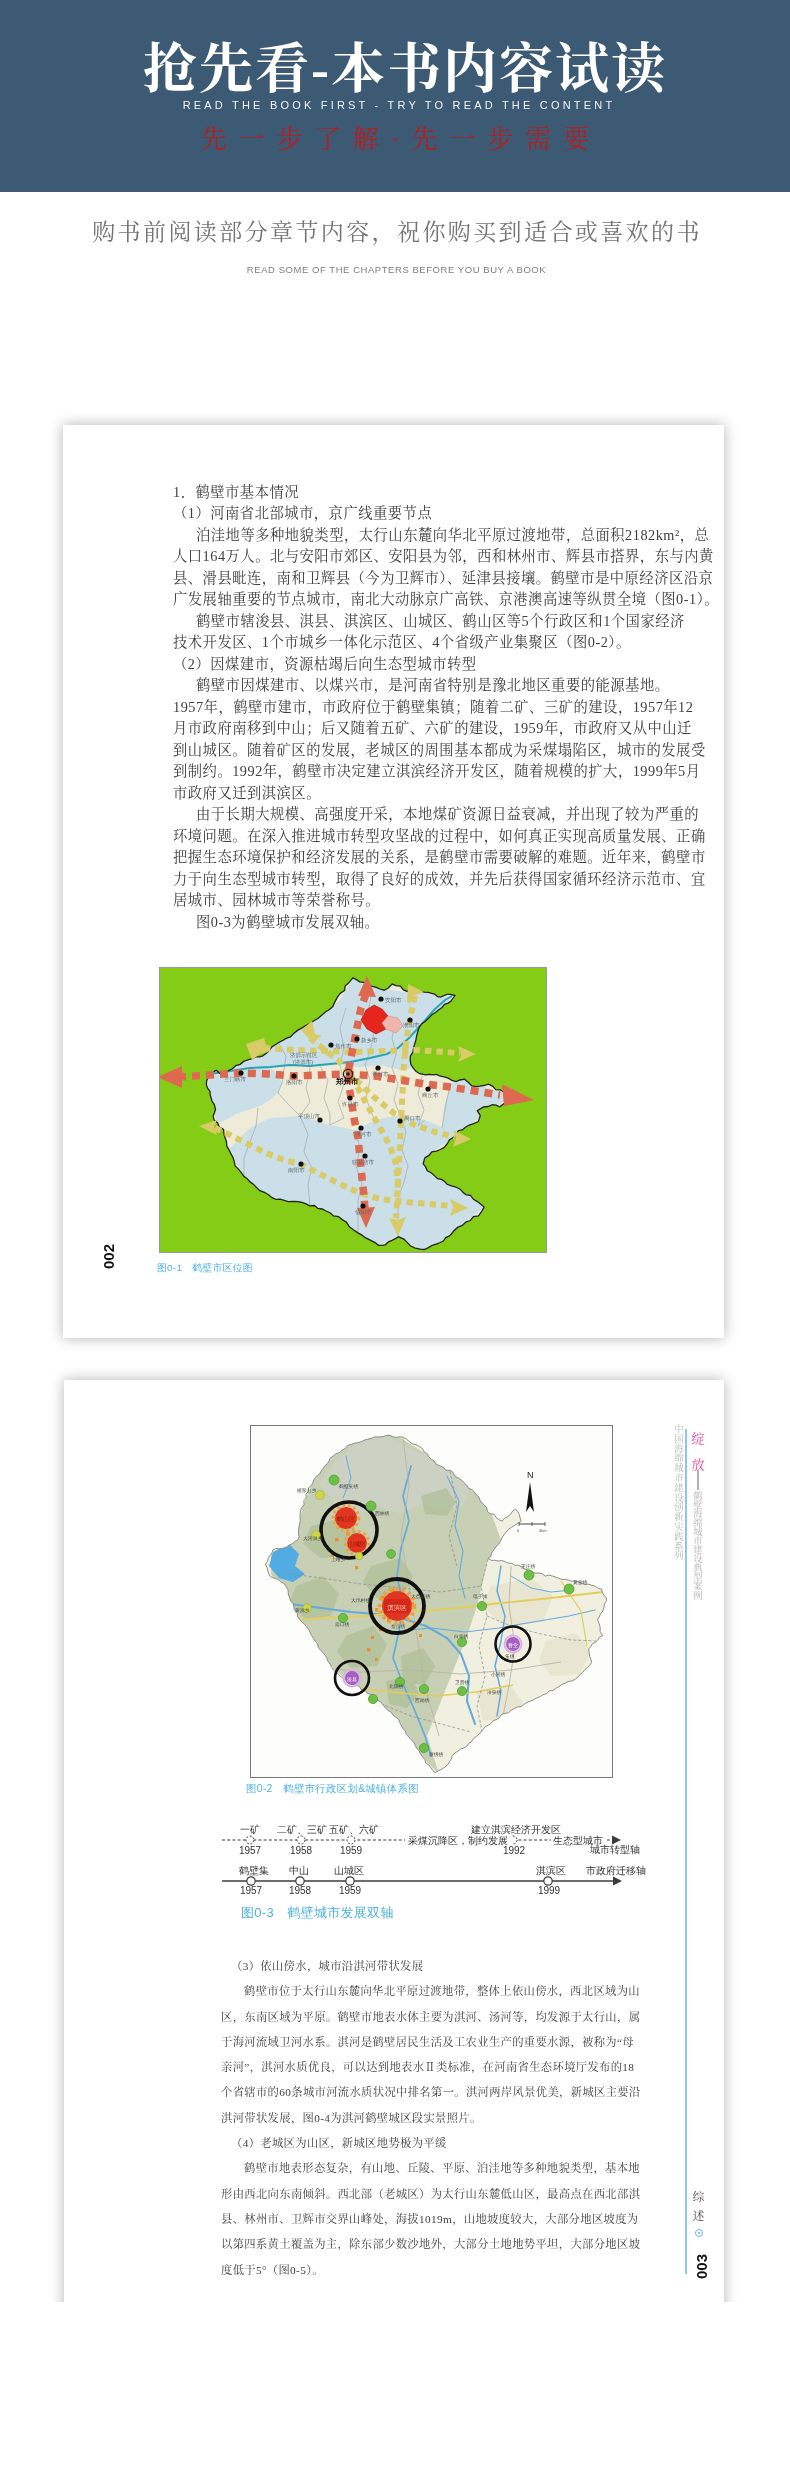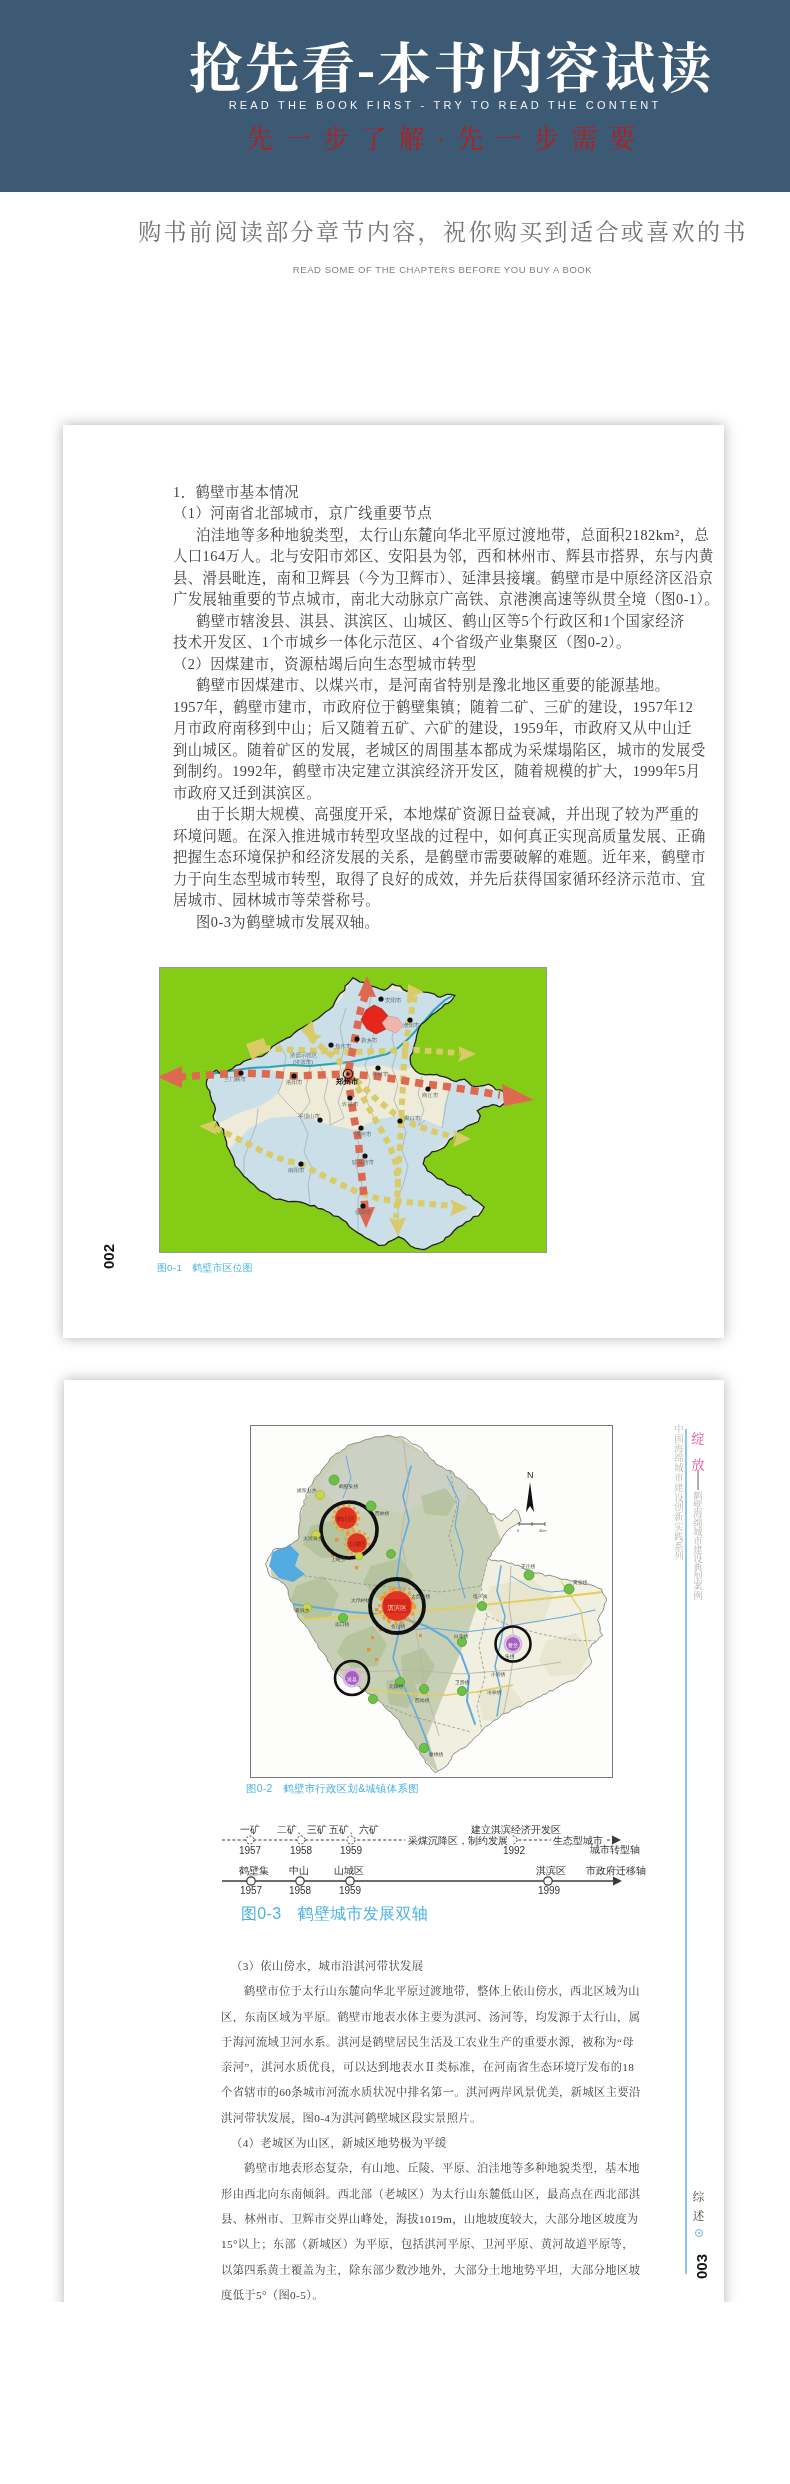--- a/index.html
+++ b/index.html
@@ -1,18 +1,18 @@
 <!DOCTYPE html>
 <html><head>
 <meta charset="utf-8">
 <style>
 * { margin:0; padding:0; box-sizing:border-box; }
 html,body { width:790px; background:#ffffff; font-family:"Liberation Serif", "Noto Serif CJK SC", "Noto Serif SC", "Source Han Serif SC", "SimSun", serif; }
 .sans { font-family:"Liberation Sans", sans-serif; }
-#wrap { position:relative; width:790px; height:2302px; overflow:hidden; background:#fff;padding-left:46px; }
+#wrap { position:relative; width:790px; height:2302px; overflow:hidden; background:#fff; }
 .abs { position:absolute; }
 .nw { white-space:nowrap; }
 .ctr { width:790px; text-align:center; }
 .serif { font-family:"Liberation Serif", "Noto Serif CJK SC", "Noto Serif SC", "Source Han Serif SC", "SimSun", serif; }
 .vcol { word-break:break-all; text-align:center; }
 </style>
 </head>
 <body>
 <div id="wrap">
 
@@ -414,35 +414,34 @@
         <text x="285" y="54" text-anchor="middle">山城区</text>
         <text x="487" y="54" text-anchor="middle">淇滨区</text>
         <text x="552" y="54" text-anchor="middle">市政府迁移轴</text>
         <text x="187" y="74" text-anchor="middle">1957</text>
         <text x="236" y="74" text-anchor="middle">1958</text>
         <text x="286" y="74" text-anchor="middle">1959</text>
         <text x="485" y="74" text-anchor="middle">1999</text>
       </g>
     </svg>
 
-    <div class="abs nw sans" style="left:177px; top:524px; font-size:16px; letter-spacing:0.3px; color:#4cb2e4;">图0-3　鹤壁城市发展双轴</div>
+    <div class="abs nw sans" style="left:177px; top:524px; font-size:13px; letter-spacing:0.3px; color:#4cb2e4;">图0-3　鹤壁城市发展双轴</div>
 
     <div class="abs" id="p2text" style="left:157px; top:574px; width:420px; font-size:11.3px; line-height:25.3px; letter-spacing:0.35px; color:#3e3e3e; white-space:nowrap;">
       <div style="padding-left:10px;">（3）依山傍水，城市沿淇河带状发展</div>
       <div style="padding-left:23px;">鹤壁市位于太行山东麓向华北平原过渡地带，整体上依山傍水，西北区域为山</div>
       <div>区，东南区域为平原。鹤壁市地表水体主要为淇河、汤河等，均发源于太行山，属</div>
       <div>于海河流域卫河水系。淇河是鹤壁居民生活及工农业生产的重要水源，被称为“母</div>
       <div>亲河”，淇河水质优良，可以达到地表水Ⅱ类标准，在河南省生态环境厅发布的18</div>
       <div>个省辖市的60条城市河流水质状况中排名第一。淇河两岸风景优美，新城区主要沿</div>
       <div>淇河带状发展，图0-4为淇河鹤壁城区段实景照片。</div>
       <div style="padding-left:10px;">（4）老城区为山区，新城区地势极为平缓</div>
       <div style="padding-left:23px;">鹤壁市地表形态复杂，有山地、丘陵、平原、泊洼地等多种地貌类型，基本地</div>
       <div>形由西北向东南倾斜。西北部（老城区）为太行山东麓低山区，最高点在西北部淇</div>
       <div>县、林州市、卫辉市交界山峰处，海拔1019m，山地坡度较大，大部分地区坡度为</div>
-      <div>15°以上；东部（新城区）为平原，包括淇河平原、卫河平原、黄河故道平原等，</div>
       <div>以第四系黄土覆盖为主，除东部少数沙地外，大部分土地地势平坦，大部分地区坡</div>
       <div>度低于5°（图0-5）。</div>
     </div>
 
     <div class="abs" style="left:621px; top:49px; width:2px; height:845px; background:#8ac7ee;"></div>
 
     <div class="abs vcol" style="left:627px; top:46px; width:14px; font-size:13px; line-height:26px; color:#ec4899;">绽放</div>
     <div class="abs" style="left:633px; top:90px; width:1.5px; height:20px; background:#b0b0b0;"></div>
     <div class="abs vcol" style="left:628px; top:112px; width:12px; font-size:9.3px; line-height:9.05px; color:#b0b0b0;">鹤壁海绵城市建设典型案例</div>
 

